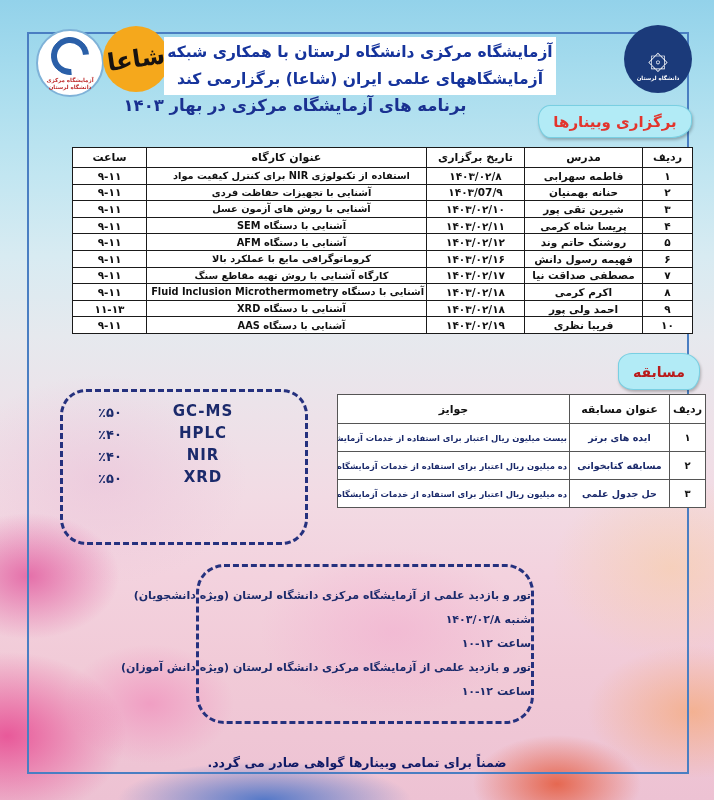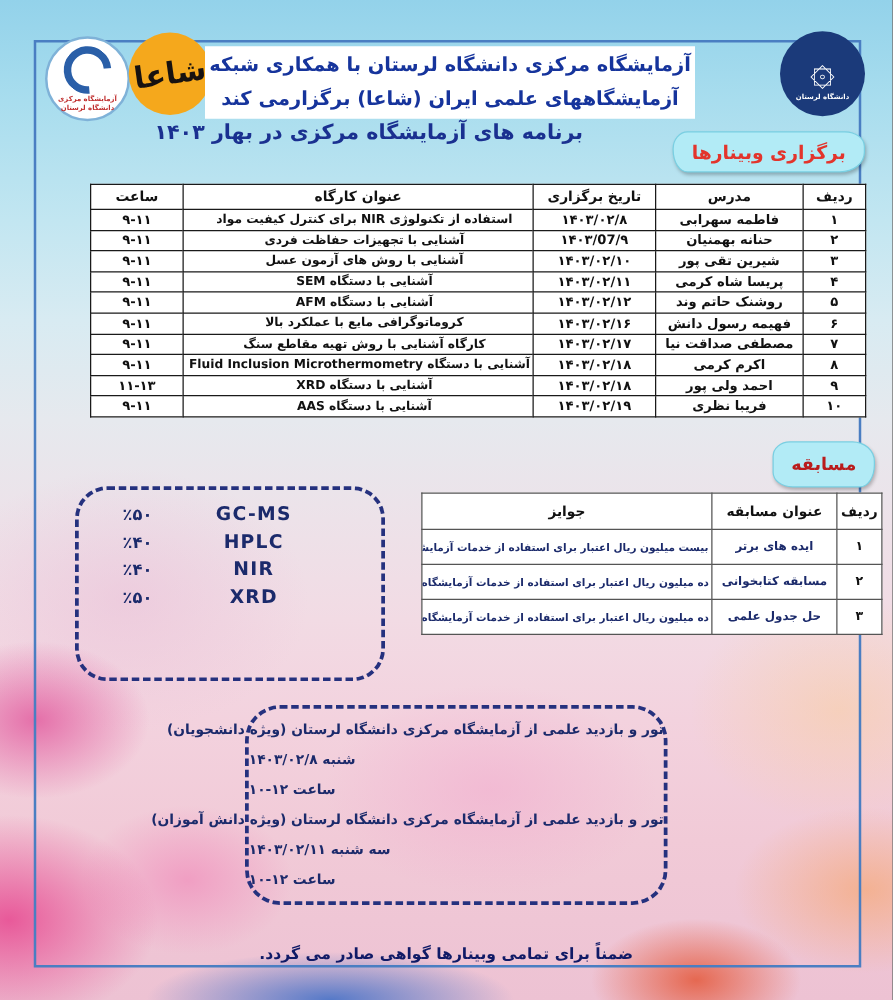--- a/index.html
+++ b/index.html
@@ -59,21 +59,21 @@
   .tbl-contest td.k-prize{font-size:8.4px;white-space:nowrap;}
   
   .disc-box{position:absolute;left:60px;top:389px;width:242px;height:150px;border:3px dashed #25317e;border-radius:26px;}
   .disc-title{margin-top:12px;text-align:center;font-weight:bold;font-size:12.3px;color:#1b2a6b;line-height:17px;}
   .disc-rows{margin-top:6px;}
   .disc-row{display:flex;direction:ltr;align-items:flex-end;padding:0 40px 0 16px;height:22px;}
   .disc-pct{width:62px;text-align:center;font-weight:bold;font-size:13px;color:#1b2a6b;}
   .disc-name{flex:1;text-align:center;font-weight:bold;font-size:15px;letter-spacing:1px;color:#1b2a6b;}
   
   .tour-box{position:absolute;left:196px;top:564px;width:332px;height:154px;border:3px dashed #25317e;border-radius:28px;
-    display:flex;flex-direction:column;justify-content:center;text-align:left;}
+    display:flex;flex-direction:column;justify-content:center;text-align:right;}
   .tour-line{font-weight:bold;font-size:11px;color:#1b2a6b;line-height:24px;white-space:nowrap;}
   
   .footer-l1{position:absolute;left:0;top:737px;width:714px;text-align:center;font-weight:bold;font-size:12.5px;color:#101a66;}
   .footer-l1 .phone{color:#1a5fc8;}
   .footer-l2{position:absolute;left:0;top:755px;width:714px;text-align:center;font-weight:bold;font-size:12.5px;color:#101a66;}
   [dir="ltr"]{unicode-bidi:isolate;}
 </style>
 </head>
 <body>
 
@@ -262,18 +262,17 @@
           <span class="disc-name">XRD</span>
         </div>
       </div>
   </div>
 
   <div class="tour-box">
     <div class="tour-line">تور و بازدید علمی از آزمایشگاه مرکزی دانشگاه لرستان (ویژه دانشجویان)</div>
     <div class="tour-line"><span>شنبه</span> <span dir="ltr">۱۴۰۳/۰۲/۸</span></div>
     <div class="tour-line"><span>ساعت</span> <span dir="ltr">۱۰-۱۲</span></div>
     <div class="tour-line">تور و بازدید علمی از آزمایشگاه مرکزی دانشگاه لرستان (ویژه دانش آموزان)</div>
-    <div class="tour-line"><span>سه شنبه</span> <span dir="ltr">۱۴۰۳/۰۲/۱۱</span></div>
     <div class="tour-line"><span>ساعت</span> <span dir="ltr">۱۰-۱۲</span></div>
   </div>
 
   <div class="footer-l2">ضمناً برای تمامی وبینارها گواهی صادر می گردد.</div>
 </div>
 
 </body></html>

